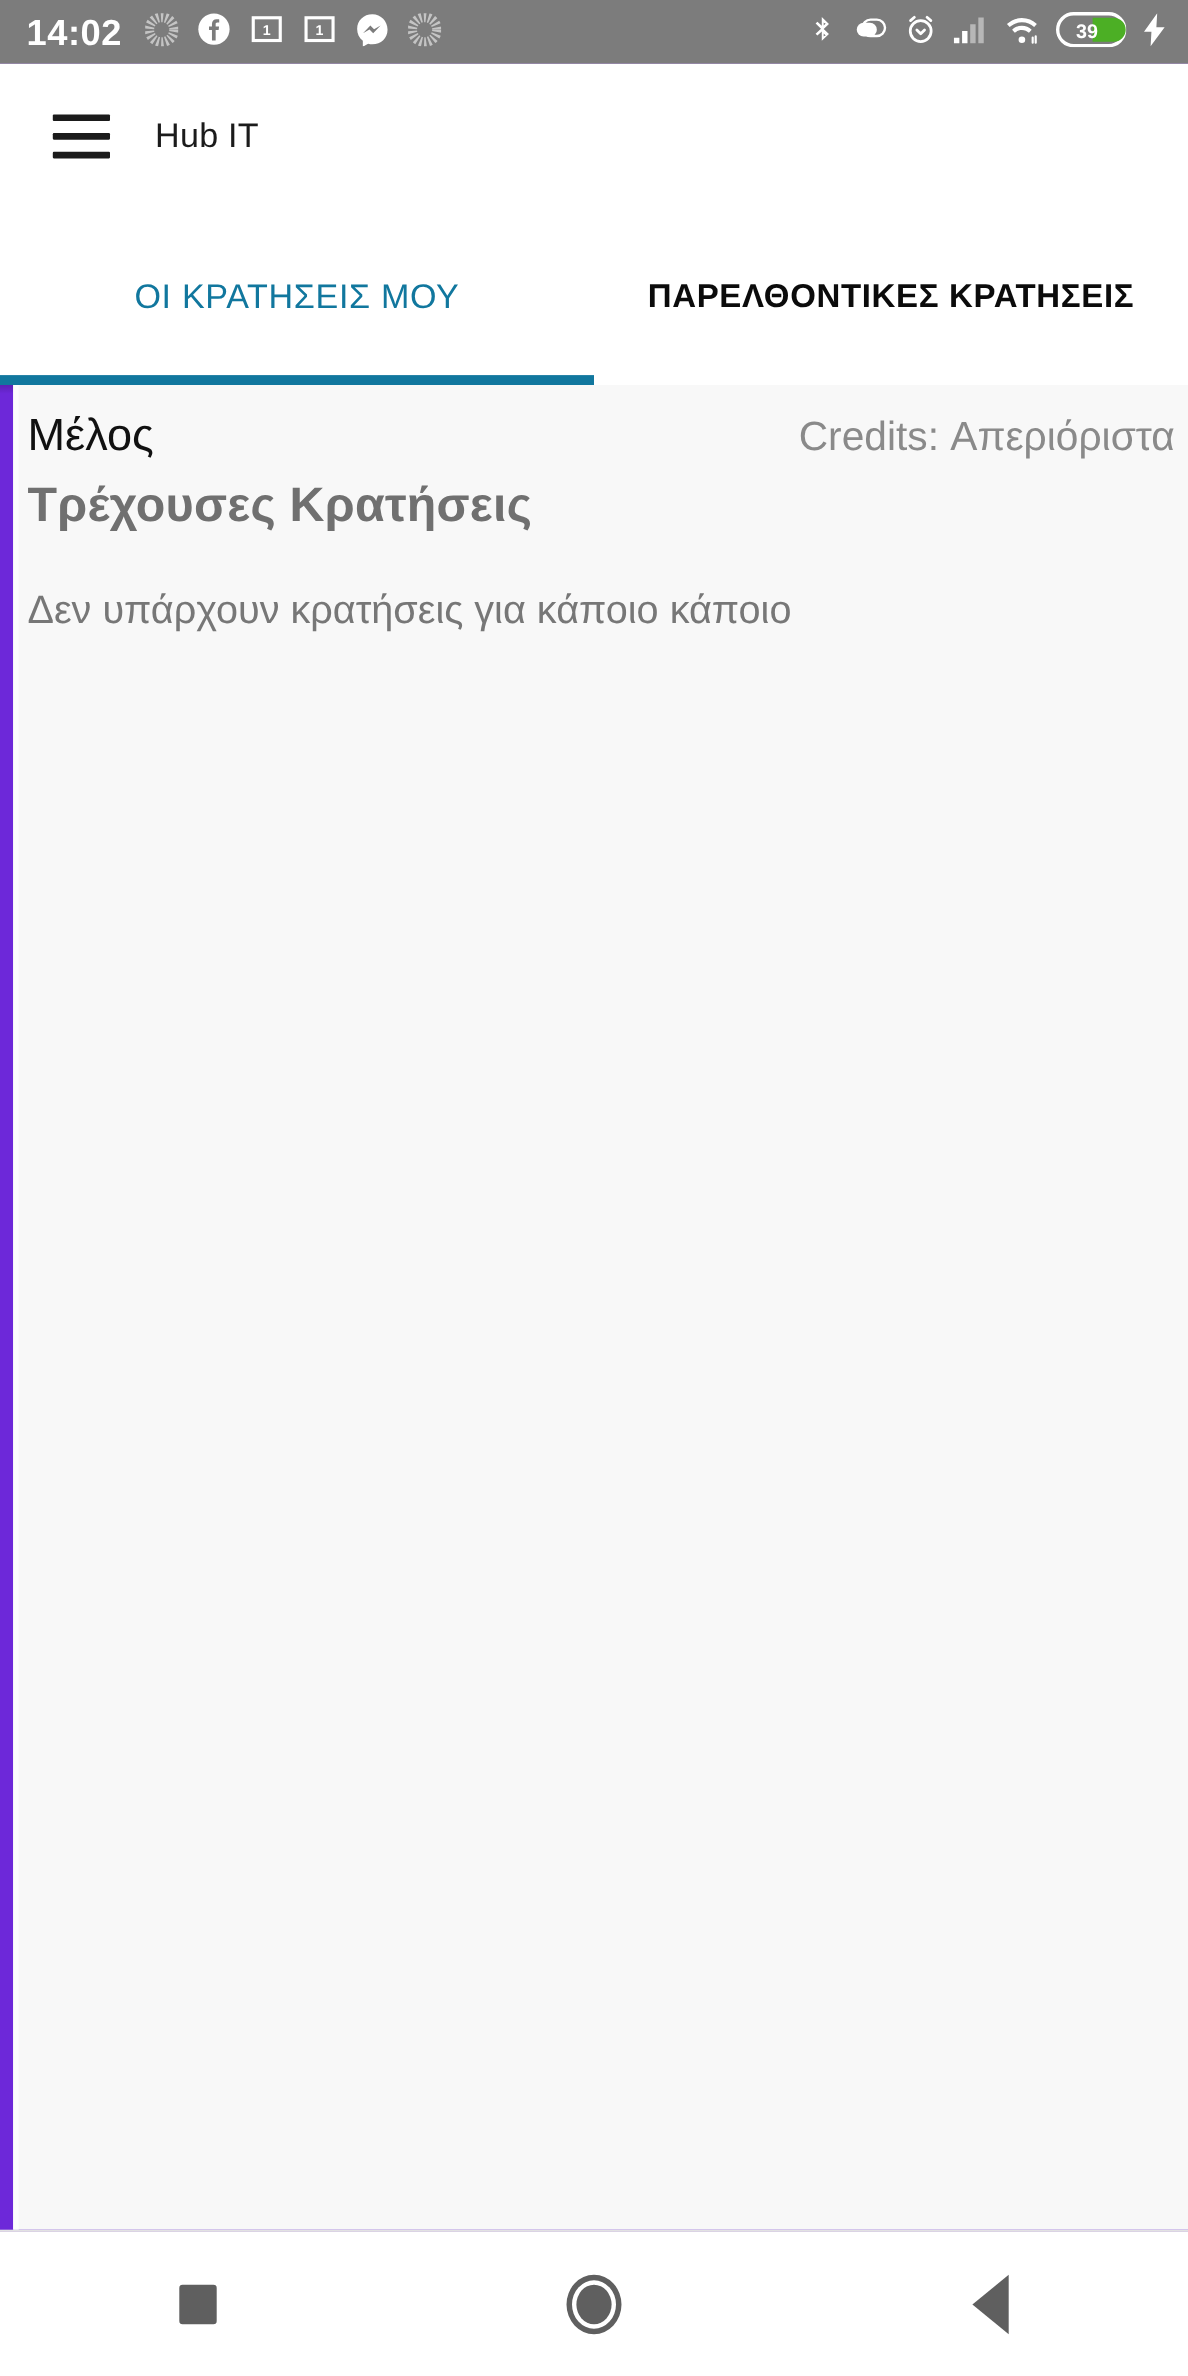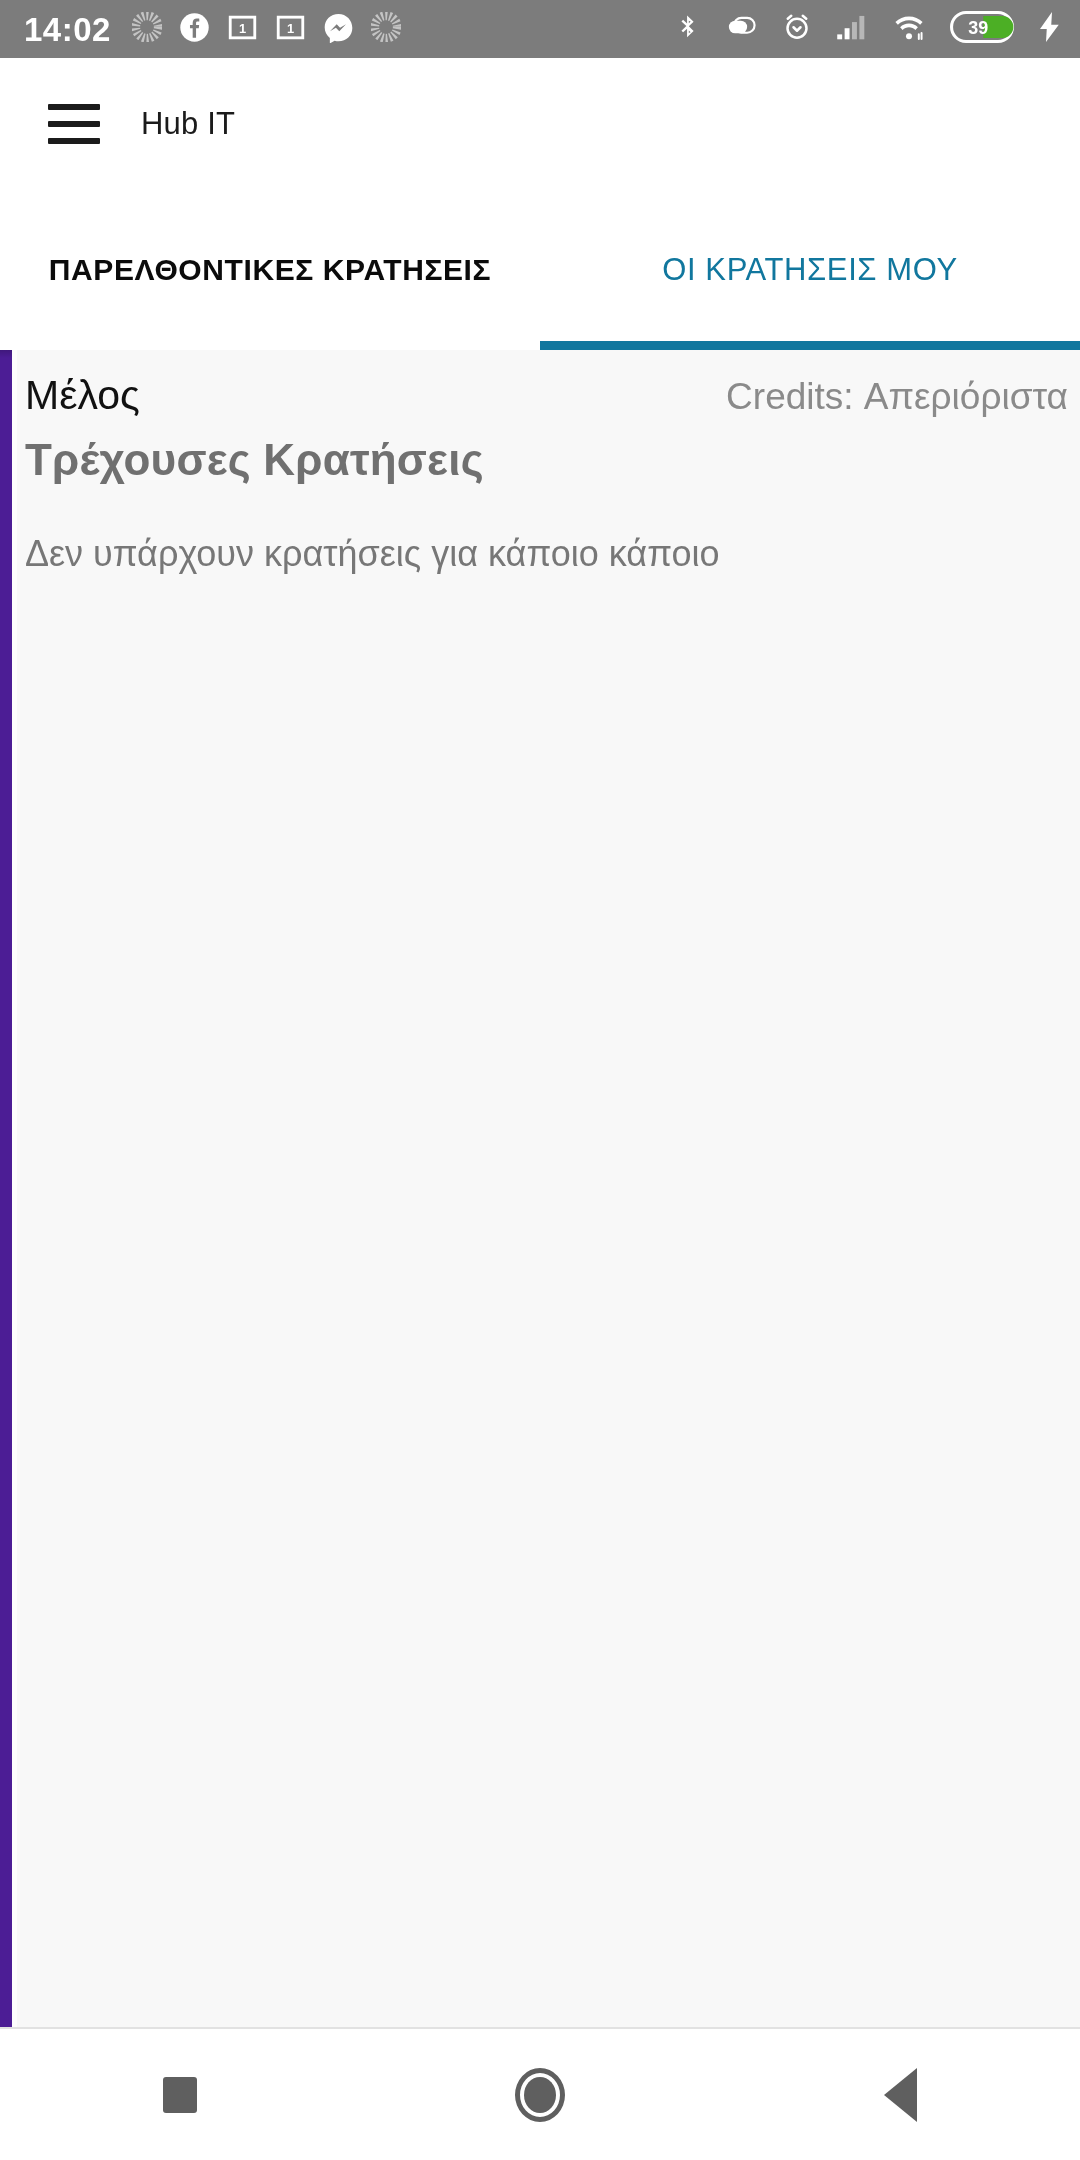--- a/index.html
+++ b/index.html
@@ -2,31 +2,31 @@
 <html><head>
 <meta charset="utf-8">
 <style>
   * { margin:0; padding:0; box-sizing:border-box; }
   html,body { width:1080px; height:2160px; }
   body {
     font-family: "Liberation Sans", "DejaVu Sans", sans-serif;
     background:#ffffff;
     -webkit-font-smoothing:antialiased;
   }
-  .phone { position:relative; width:1080px; height:2160px; overflow:hidden; background:#4c1d95; }
+  .phone { position:relative; width:1080px; height:2160px; overflow:hidden; background:#6d28d9; }
 
   
   .statusbar {
     position:absolute; top:0; left:0; width:1080px; height:58px;
     background:#7c7c7c;
     display:flex; align-items:center;
     padding:0 18px 0 24px;
   }
   .sb-left { display:flex; align-items:center; gap:17px; flex:0 0 auto; }
-  .sb-right { display:flex; align-items:center; gap:24px; margin-left:auto; }
+  .sb-right { display:flex; align-items:center; gap:14px; margin-left:auto; }
   .sb-clock {
     color:#ffffff; font-size:33px; font-weight:700; letter-spacing:0.5px;
     line-height:1; margin-right:4px;
   }
   .sb-ico { display:block; }
   .sb-dim { opacity:0.55; }
 
   
   .appbar {
     position:absolute; top:58px; left:0; width:1080px; height:132px;
@@ -226,26 +226,26 @@
   <div class="appbar">
     <div class="hamburger">
       <span></span>
       <span></span>
       <span></span>
     </div>
     <div class="appbar-title">Hub IT</div>
   </div>
 
   <div class="tabbar">
-    <div class="tab">
-      <span class="tab-label">ΠΑΡΕΛΘΟΝΤΙΚΕΣ ΚΡΑΤΗΣΕΙΣ</span>
-    </div>
     <div class="tab active">
       <span class="tab-label">ΟΙ ΚΡΑΤΗΣΕΙΣ ΜΟΥ</span>
       <span class="tab-indicator"></span>
+    </div>
+    <div class="tab">
+      <span class="tab-label">ΠΑΡΕΛΘΟΝΤΙΚΕΣ ΚΡΑΤΗΣΕΙΣ</span>
     </div>
   </div>
   <div class="tabbar-shadow"></div>
 
   <div class="content">
     <div class="row-top">
       <div class="member">Μέλος</div>
       <div class="credits">Credits: Απεριόριστα</div>
     </div>
     <div class="section-title">Τρέχουσες Κρατήσεις</div>

